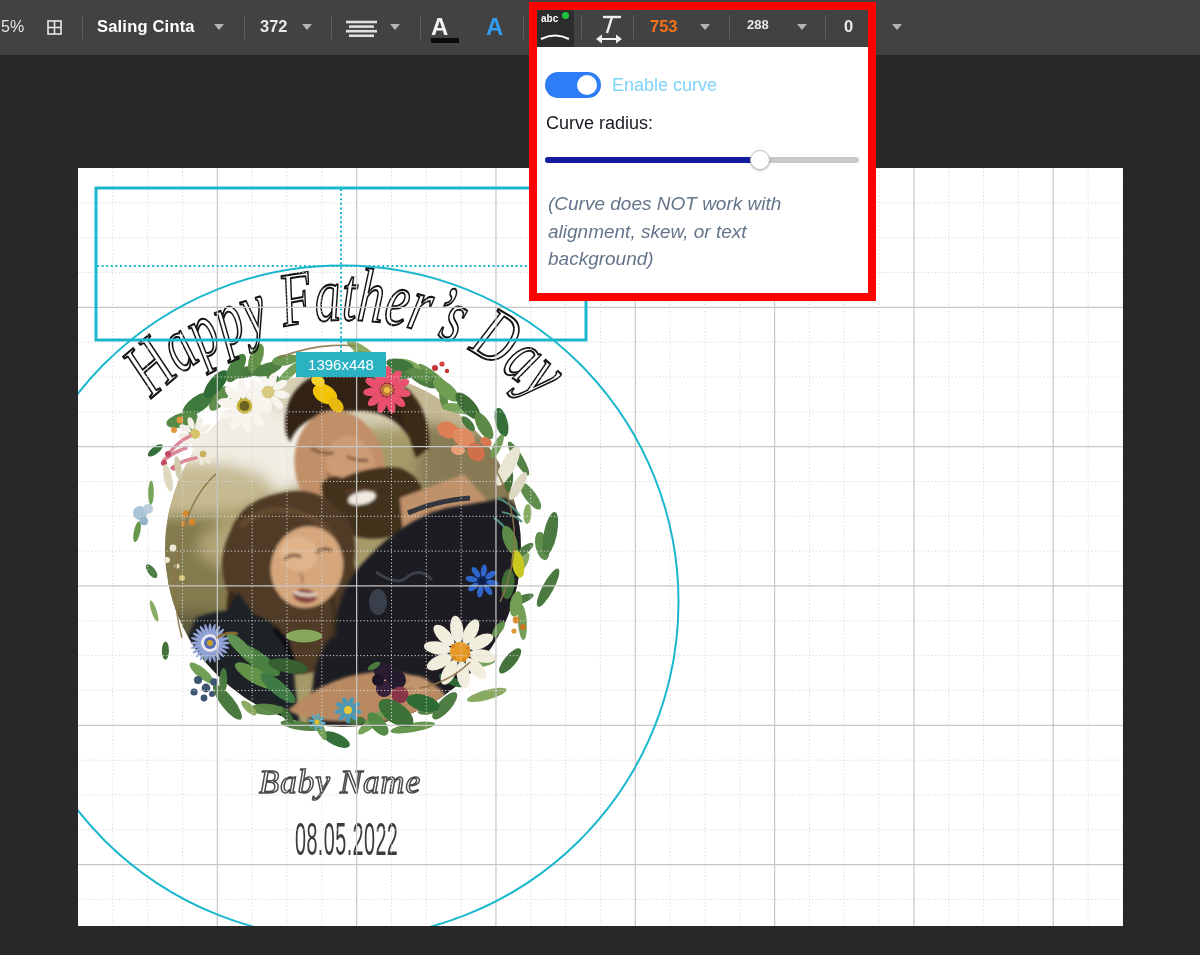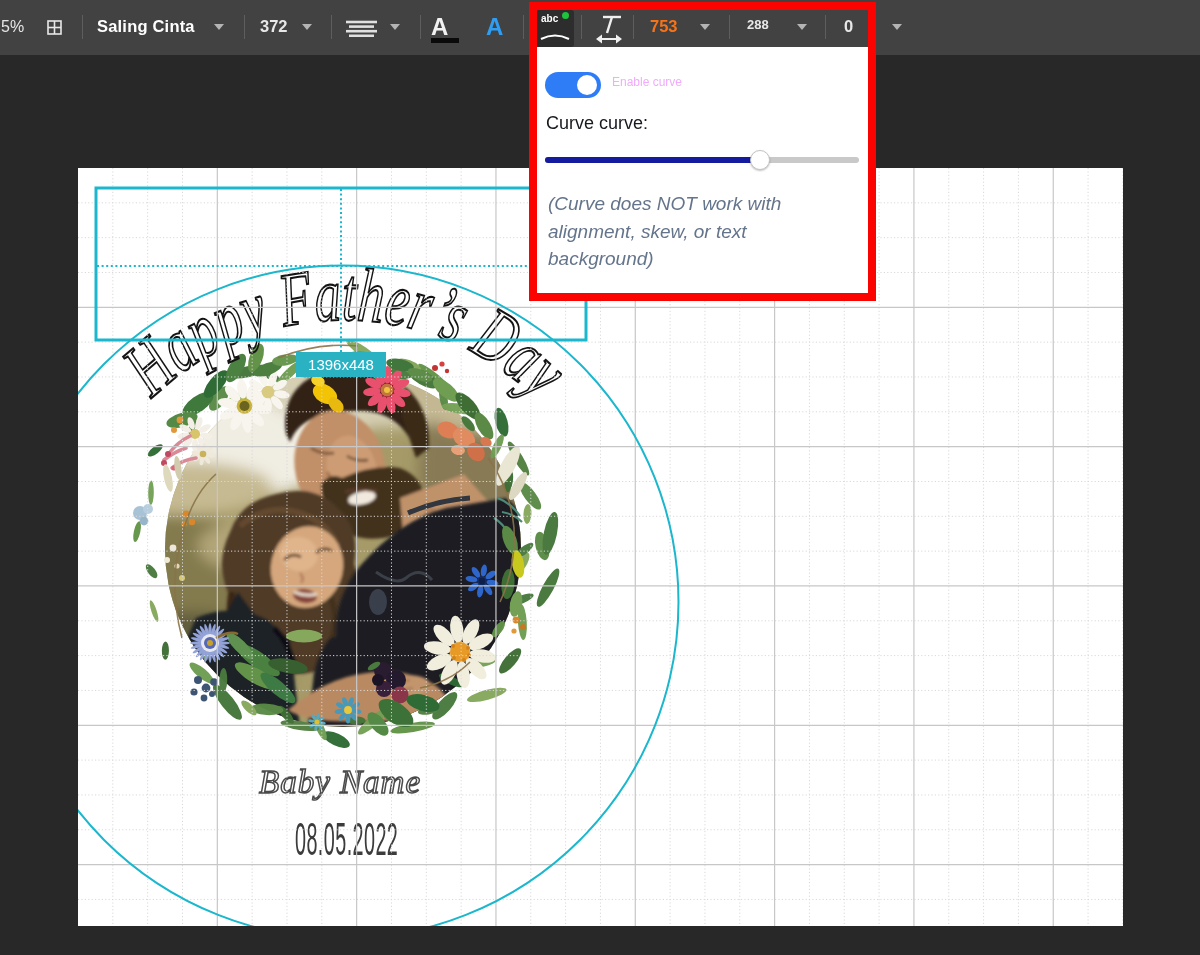--- a/index.html
+++ b/index.html
@@ -491,18 +491,18 @@
       <circle cx="264" cy="434" r="336.5" fill="none" stroke="#1ab7cd" stroke-width="2"></circle>
       <rect x="18" y="20" width="490" height="152" fill="none" stroke="#1ab7cd" stroke-width="3"></rect>
       <line x1="19" y1="98" x2="507" y2="98" stroke="#1ab7cd" stroke-width="2" stroke-dasharray="2 2.6"></line>
       <line x1="263" y1="21" x2="263" y2="184" stroke="#1ab7cd" stroke-width="2" stroke-dasharray="2 2.6"></line>
       <rect x="218" y="184" width="90" height="25" fill="#2ab2c3"></rect>
       <text x="263" y="202" font-family="Liberation Sans, sans-serif" font-size="15" fill="#ffffff" text-anchor="middle">1396x448</text>
     </svg></div>
 <div class="abs" style="left:537px;top:47px;width:331px;height:245.5px;background:#fff"></div>
 <div class="abs" style="left:545px;top:72px;width:56px;height:26px;border-radius:13px;background:#2e7cf6"></div>
 <div class="abs" style="left:577px;top:75px;width:20px;height:20px;border-radius:50%;background:#fff"></div>
-<div class="abs" style="left:612px;top:75px;font-size:12px;color:#f0abfc">Enable curve</div>
-<div class="abs" style="left:546px;top:113px;font-size:18px;color:#16191f">Curve curve:</div>
+<div class="abs" style="left:612px;top:75px;font-size:18px;color:#7dd3fc">Enable curve</div>
+<div class="abs" style="left:546px;top:113px;font-size:18px;color:#16191f">Curve radius:</div>
 <div class="abs" style="left:545px;top:157px;width:314px;height:6px;border-radius:3px;background:#c9c9c9"></div>
 <div class="abs" style="left:545px;top:157px;width:209px;height:6px;border-radius:3px;background:#141b9e"></div>
 <div class="abs" style="left:750px;top:150px;width:20px;height:20px;border-radius:50%;background:#fff;border:1px solid #c4c4c4;box-shadow:0 1px 2px rgba(0,0,0,0.25)"></div>
 <div class="abs" style="left:548px;top:190px;width:260px;font-size:19px;font-style:italic;color:#64748b;line-height:27.5px">(Curve does NOT work with alignment, skew, or text background)</div>
 <div class="abs" style="left:529px;top:2px;width:347px;height:299px;border:8px solid #fb0300"></div>
 </body></html>

